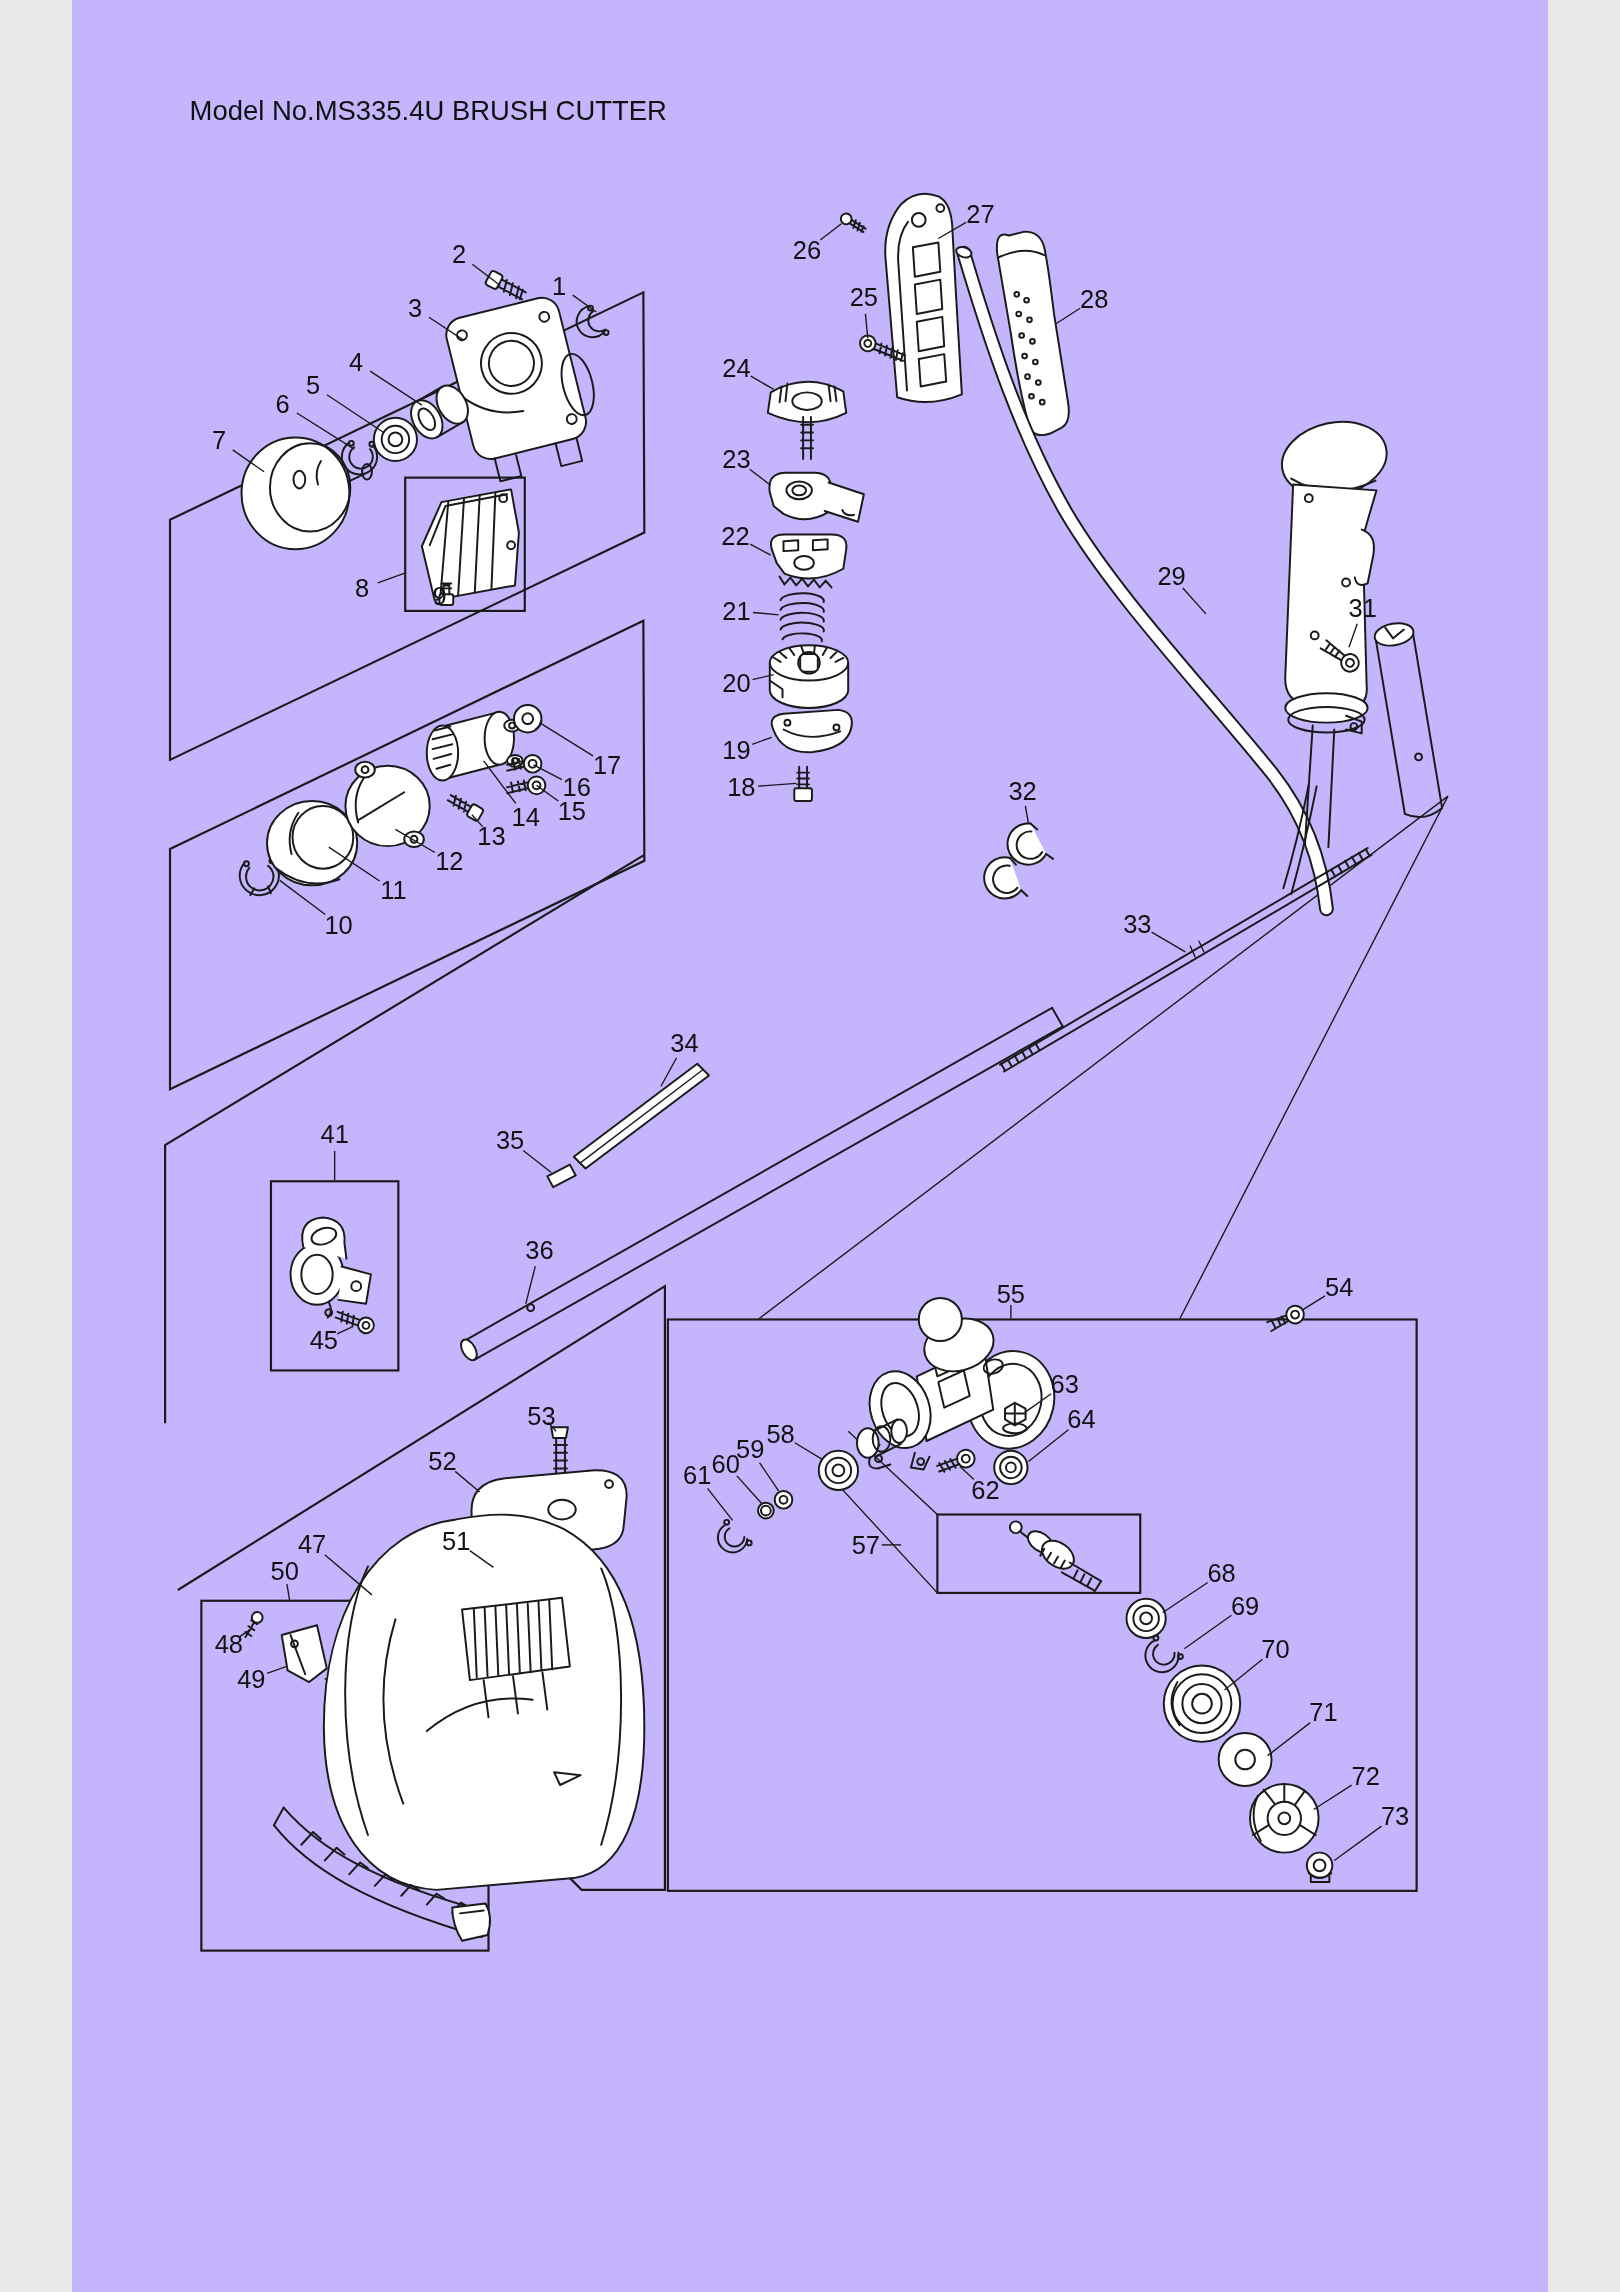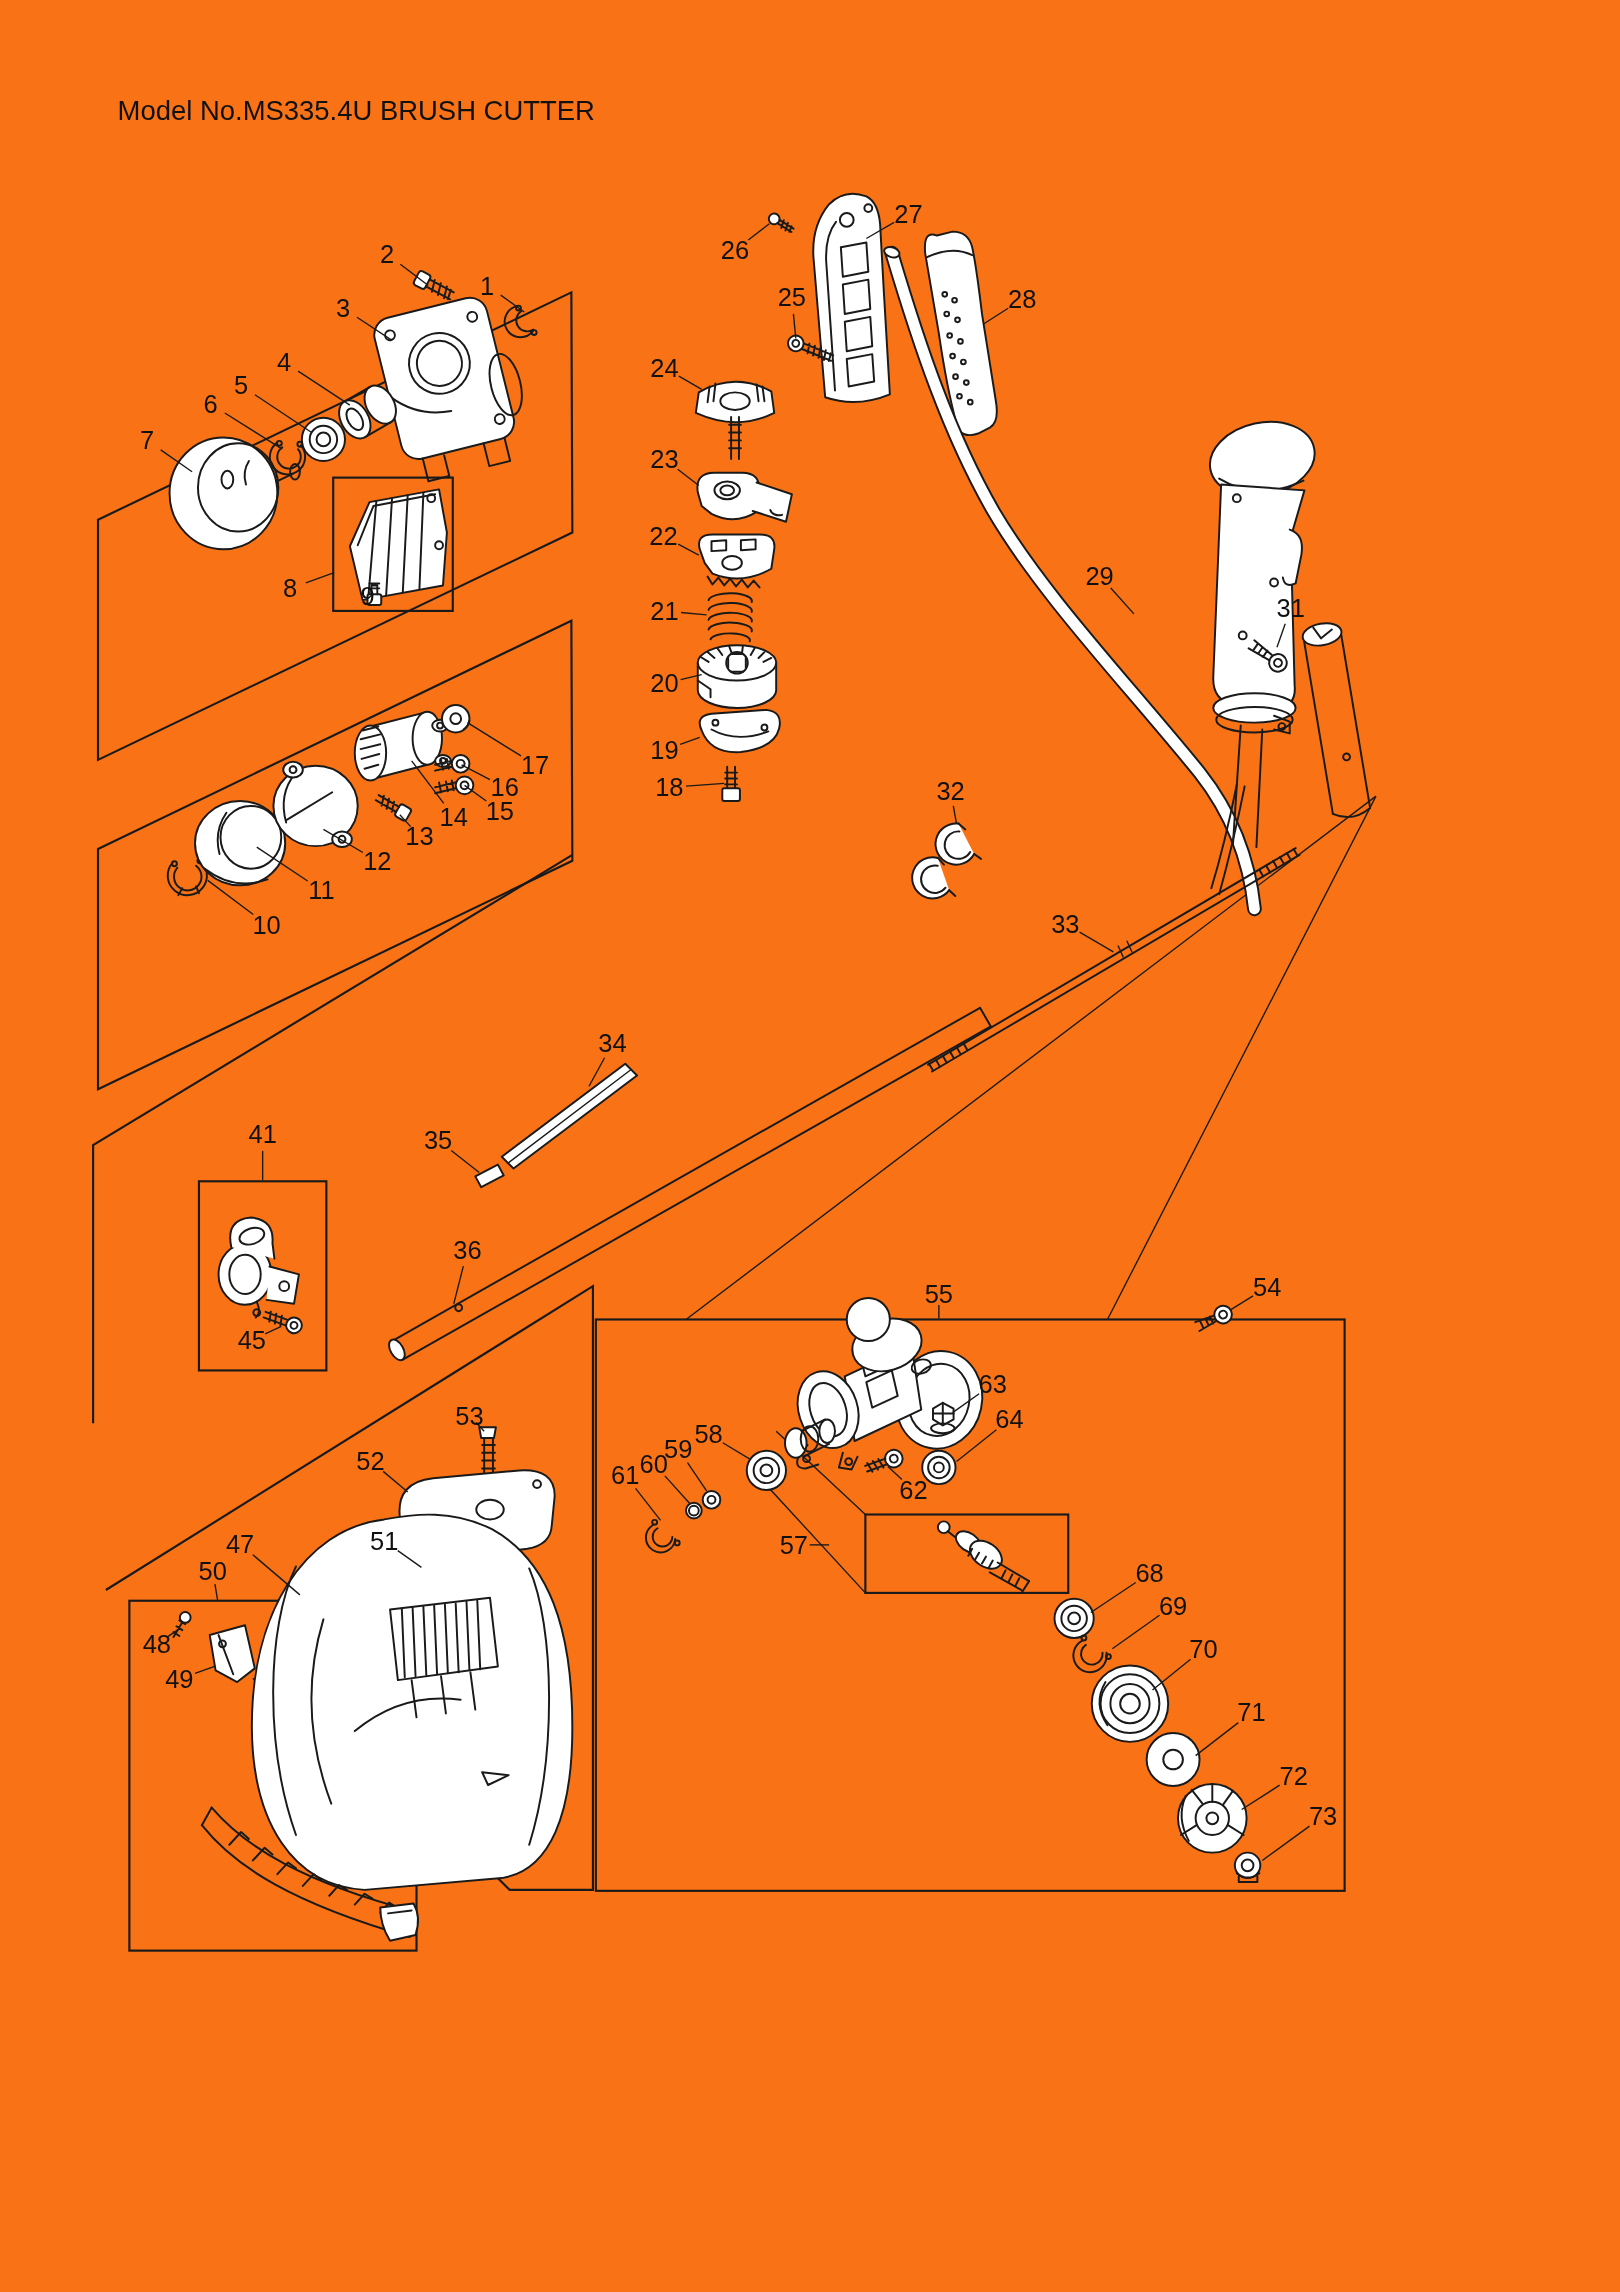--- a/index.html
+++ b/index.html
@@ -1,16 +1,16 @@
 <!DOCTYPE html>
 <html><head>
 <meta charset="utf-8">
 <style>
   html,body{margin:0;padding:0;background:#e8e8e8;}
-  .page{position:relative;width:1620px;height:2293px;background:#f97316;margin:0 auto;
+  .page{position:relative;width:1476px;height:2293px;background:#c4b5fd;margin:0 auto;
         font-family:"Liberation Sans",sans-serif;overflow:hidden;}
   svg{position:absolute;left:0;top:0;}
   .ink{stroke:#1a1a1a;fill:none;stroke-width:2;stroke-linecap:round;stroke-linejoin:round;}
   .frame{stroke:#1a1a1a;fill:none;stroke-width:2.2;}
   .leader{stroke:#1a1a1a;stroke-width:1.4;fill:none;}
   .plbl{fill:#111;font-size:26px;font-family:"Liberation Sans",sans-serif;
         text-anchor:middle;dominant-baseline:central;}
   .title{fill:#111;font-size:28px;font-family:"Liberation Sans",sans-serif;}
   .wf{fill:#ffffff;}
 </style>

